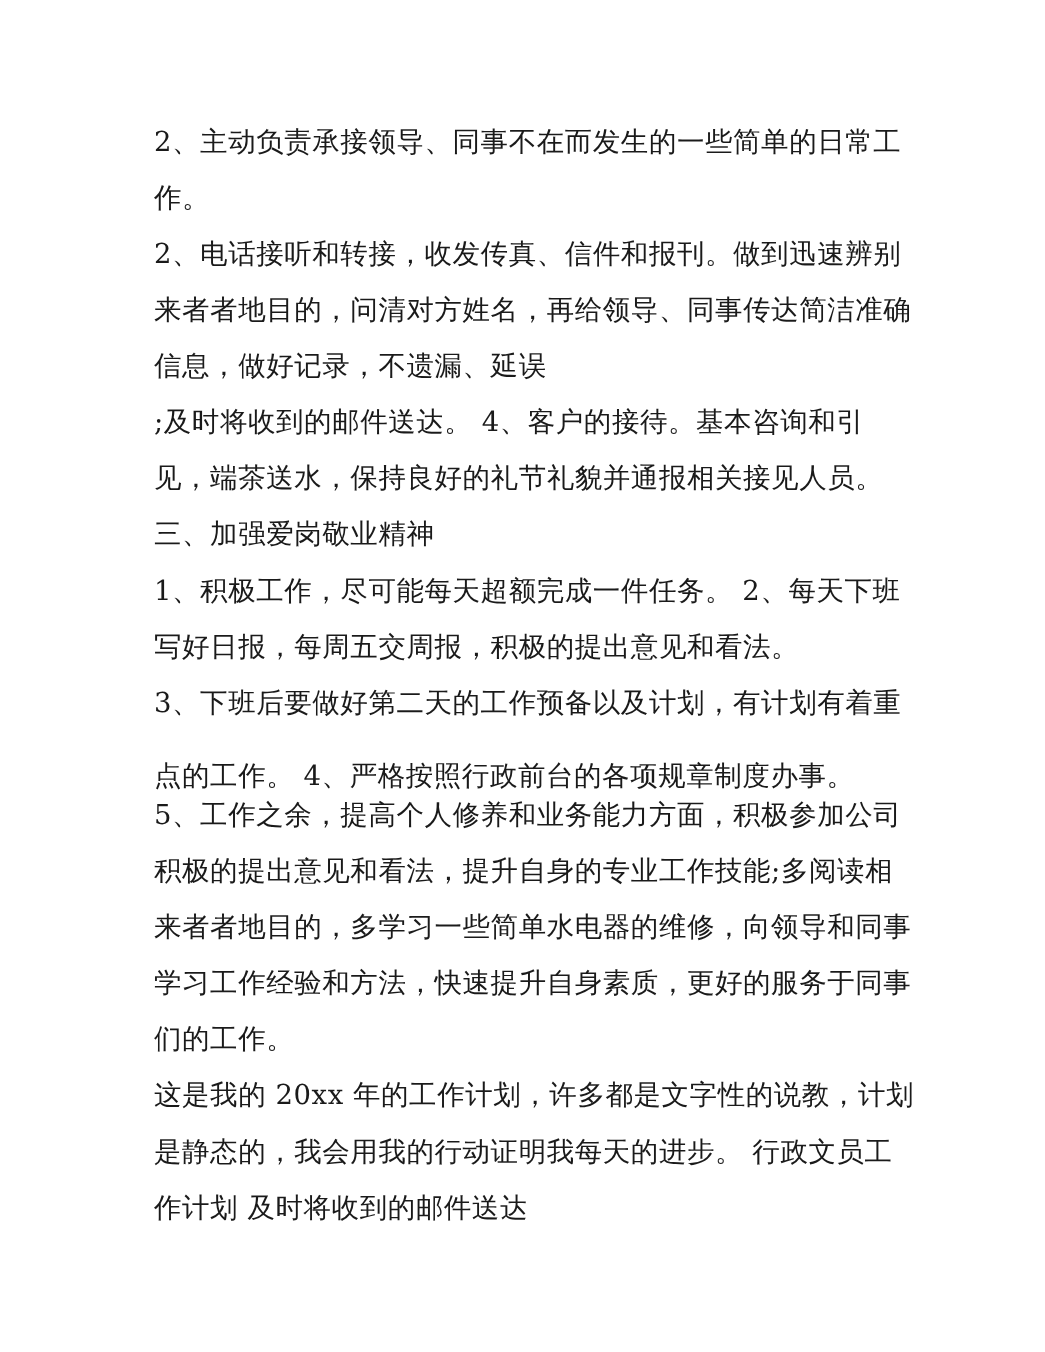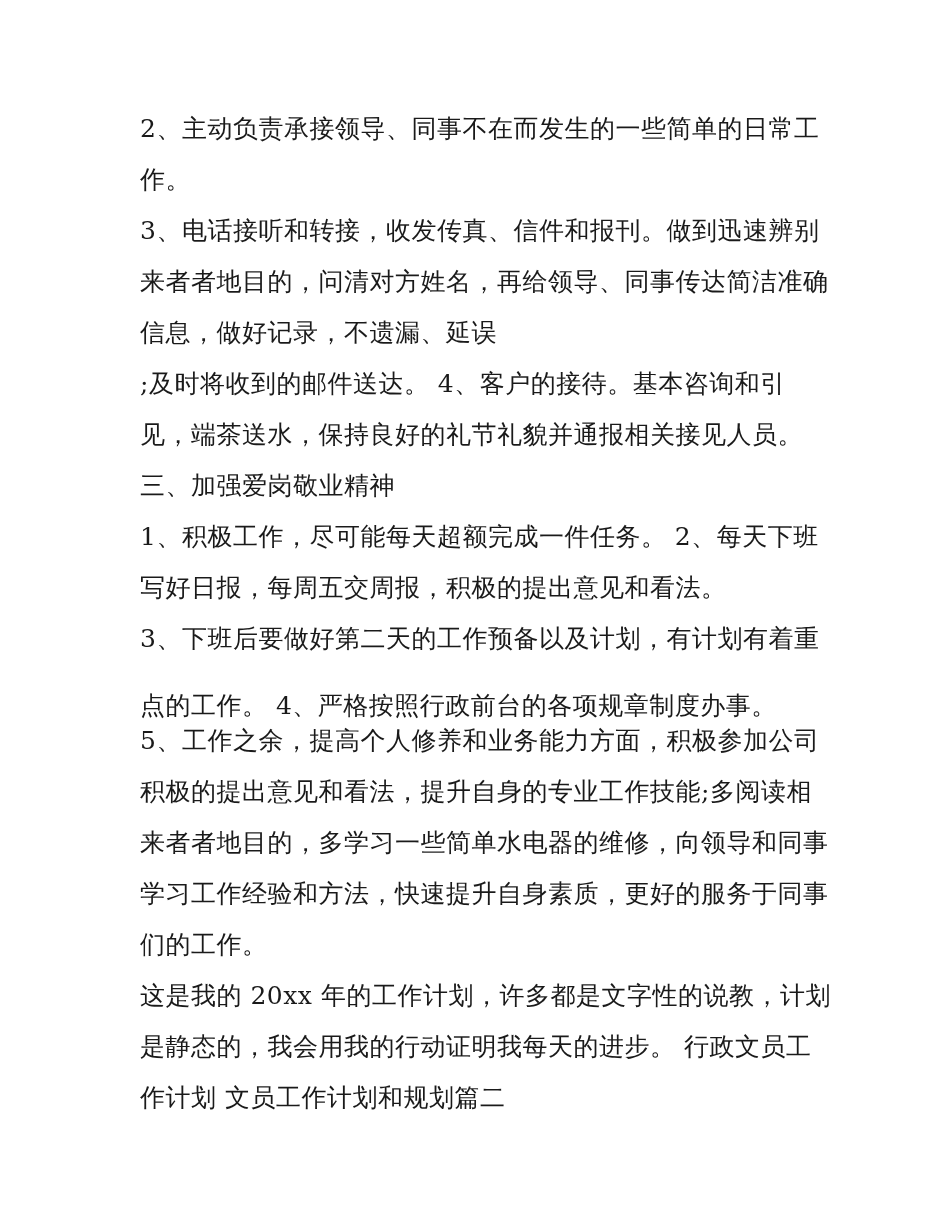--- a/index.html
+++ b/index.html
@@ -32,31 +32,31 @@
     white-space: nowrap;
     letter-spacing: 0.5px;
   }
 </style>
 </head>
 <body>
 
 <div class="page">
   <div class="line" style="top:112px">2、主动负责承接领导、同事不在而发生的一些简单的日常工</div>
   <div class="line" style="top:163px">作。</div>
-  <div class="line" style="top:214px">3、电话接听和转接，收发传真、信件和报刊。做到迅速辨别</div>
+  <div class="line" style="top:214px">2、电话接听和转接，收发传真、信件和报刊。做到迅速辨别</div>
   <div class="line" style="top:265px">来者者地目的，问清对方姓名，再给领导、同事传达简洁准确</div>
   <div class="line" style="top:316px">信息，做好记录，不遗漏、延误</div>
   <div class="line" style="top:367px">;及时将收到的邮件送达。 4、客户的接待。基本咨询和引</div>
   <div class="line" style="top:418px">见，端茶送水，保持良好的礼节礼貌并通报相关接见人员。</div>
   <div class="line" style="top:469px">三、加强爱岗敬业精神</div>
   <div class="line" style="top:520px">1、积极工作，尽可能每天超额完成一件任务。 2、每天下班</div>
   <div class="line" style="top:571px">写好日报，每周五交周报，积极的提出意见和看法。</div>
   <div class="line" style="top:622px">3、下班后要做好第二天的工作预备以及计划，有计划有着重</div>
   <div class="line" style="top:689px">点的工作。 4、严格按照行政前台的各项规章制度办事。</div>
   <div class="line" style="top:724px">5、工作之余，提高个人修养和业务能力方面，积极参加公司</div>
   <div class="line" style="top:775px">积极的提出意见和看法，提升自身的专业工作技能;多阅读相</div>
   <div class="line" style="top:826px">来者者地目的，多学习一些简单水电器的维修，向领导和同事</div>
   <div class="line" style="top:877px">学习工作经验和方法，快速提升自身素质，更好的服务于同事</div>
   <div class="line" style="top:928px">们的工作。</div>
   <div class="line" style="top:979px">这是我的 20xx 年的工作计划，许多都是文字性的说教，计划</div>
   <div class="line" style="top:1030px">是静态的，我会用我的行动证明我每天的进步。 行政文员工</div>
-  <div class="line" style="top:1081px">作计划 文员工作计划和规划篇二</div>
+  <div class="line" style="top:1081px">作计划 及时将收到的邮件送达</div>
 </div>
 
 </body></html>

